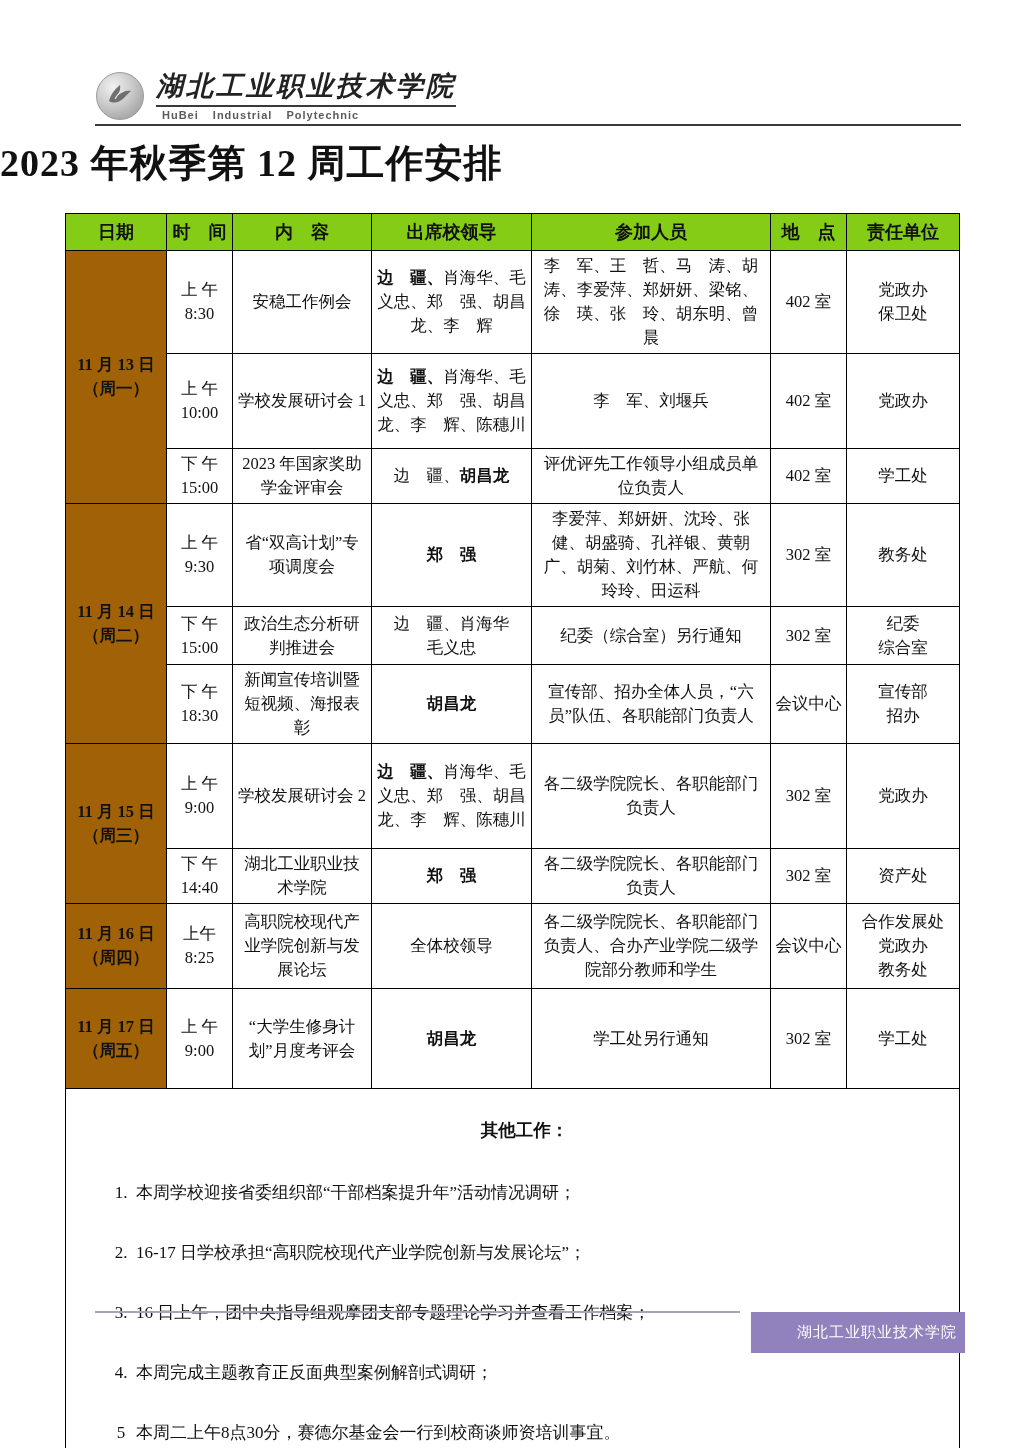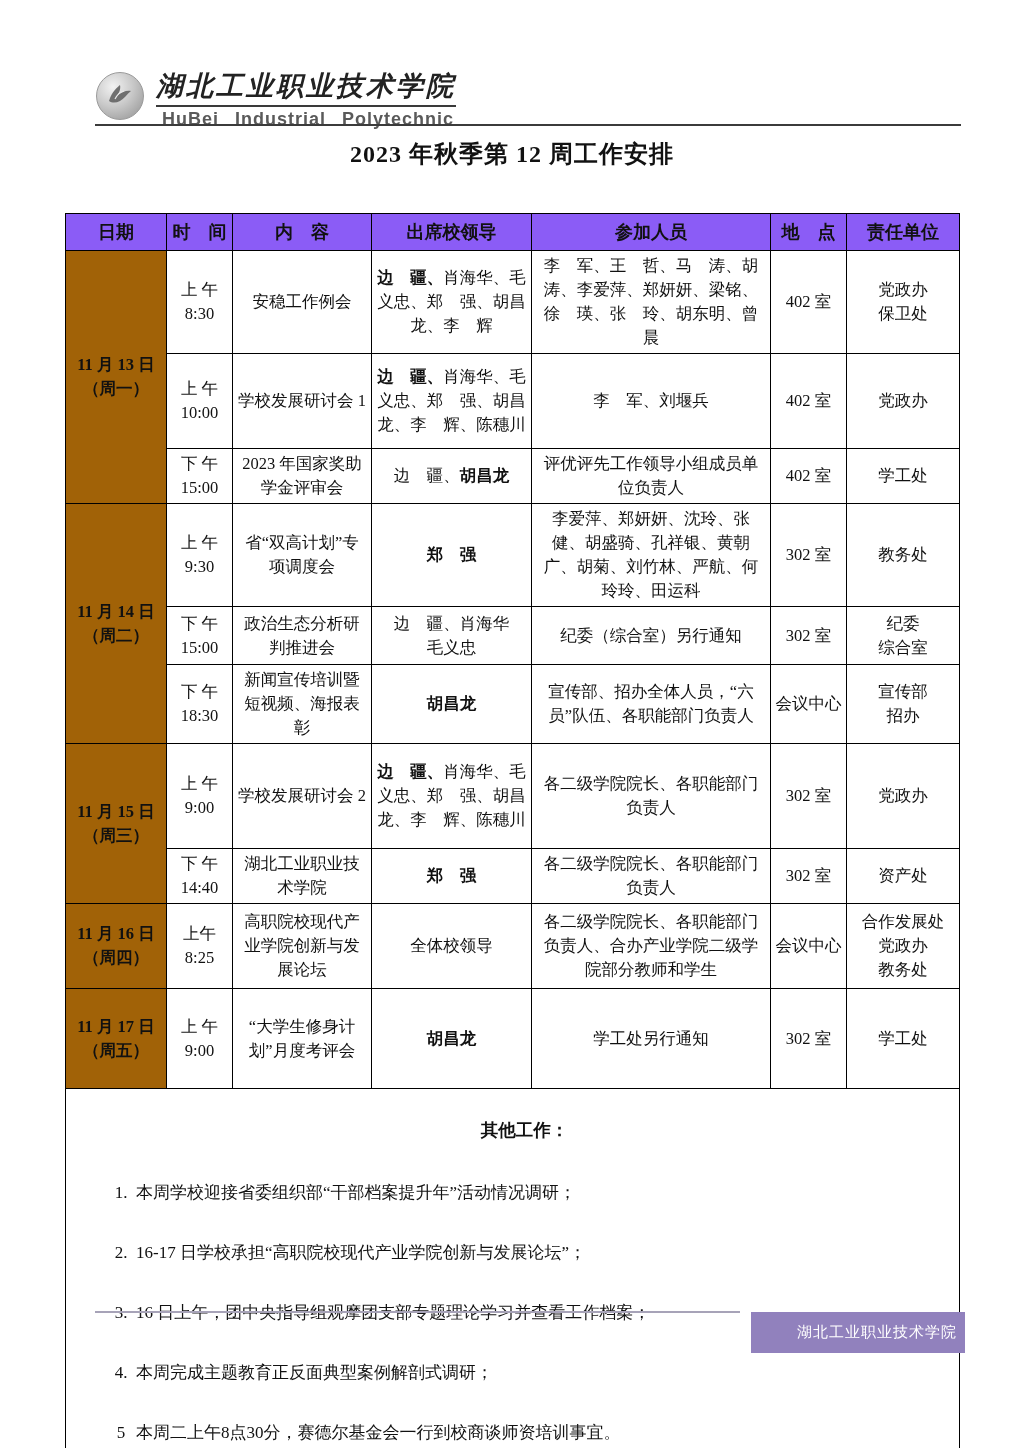--- a/index.html
+++ b/index.html
@@ -11,39 +11,39 @@
   }
 
   
   .letterhead { position:absolute; top:72px; left:96px; display:flex; align-items:flex-start; }
   .emblem { width:48px; height:48px; border-radius:50%;
     background:radial-gradient(circle at 35% 30%, #f2f2f2 0%, #c9c9c9 45%, #8f8f8f 100%);
     border:1px solid #9a9a9a; display:flex; align-items:center; justify-content:center; }
   .logo-text { margin-left:12px; display:flex; flex-direction:column; }
   .logo-cn { font-size:27px; font-weight:bold; font-style:italic; letter-spacing:3px;
     color:#222; line-height:1.1; padding-bottom:3px; border-bottom:2.5px solid #3a3a3a; }
-  .logo-en { font-family:"Liberation Sans","DejaVu Sans",sans-serif; font-size:18px;
+  .logo-en { font-family:"Liberation Sans","DejaVu Sans",sans-serif; font-size:11px;
     color:#5a5a5a; letter-spacing:1px; word-spacing:10px; font-weight:bold; margin-top:2px; padding-left:6px; }
   .head-rule { position:absolute; top:124px; left:95px; width:866px; height:0;
     border-top:2.5px solid #3b3b3b; }
 
   
-  .doc-title { position:absolute; top:138px; left:0; width:100%; text-align:center;
-    font-size:24px; font-weight:bold; letter-spacing:1px; }
+  .doc-title { position:absolute; top:138px; left:0; width:100%; text-align:left;
+    font-size:38px; font-weight:bold; letter-spacing:1px; }
   .doc-subtitle { position:absolute; top:180px; left:0; width:100%; text-align:center;
     font-size:19.5px; }
 
   
   table.sched { position:absolute; top:213px; left:65px; width:894px;
     border-collapse:collapse; table-layout:fixed; }
   table.sched th, table.sched td {
     border:1.5px solid #000; text-align:center; vertical-align:middle;
     font-size:16.5px; line-height:24px; white-space:pre-line; padding:3px 4px;
   }
-  table.sched th { background:#8b5cf6; font-size:18px; font-weight:bold; height:37px; padding:2px; }
+  table.sched th { background:#84cc16; font-size:18px; font-weight:bold; height:37px; padding:2px; }
   td.date-cell { background:#a16207; font-weight:bold; font-size:17px; line-height:30px; }
   .col-date{width:101px}.col-time{width:66px}.col-content{width:139px}
   .col-leaders{width:160px}.col-part{width:239px}.col-loc{width:76px}.col-unit{width:113px}
   tr.h95{height:95px} tr.h52{height:52px} tr.h100{height:100px} tr.h58{height:58px}
   tr.h60{height:60px} tr.h105{height:105px} tr.h55{height:55px} tr.h85{height:85px} tr.h77{height:100px}
 
   
   td.notes-cell { text-align:left; vertical-align:top; height:226px; padding:8px 14px 10px 10px; }
   .notes-heading { font-weight:bold; font-size:17.5px; margin:2px 0 14px 24px; }
   .note-item { display:flex; margin:0 0 11px 36px; font-size:17px; line-height:25px; }

